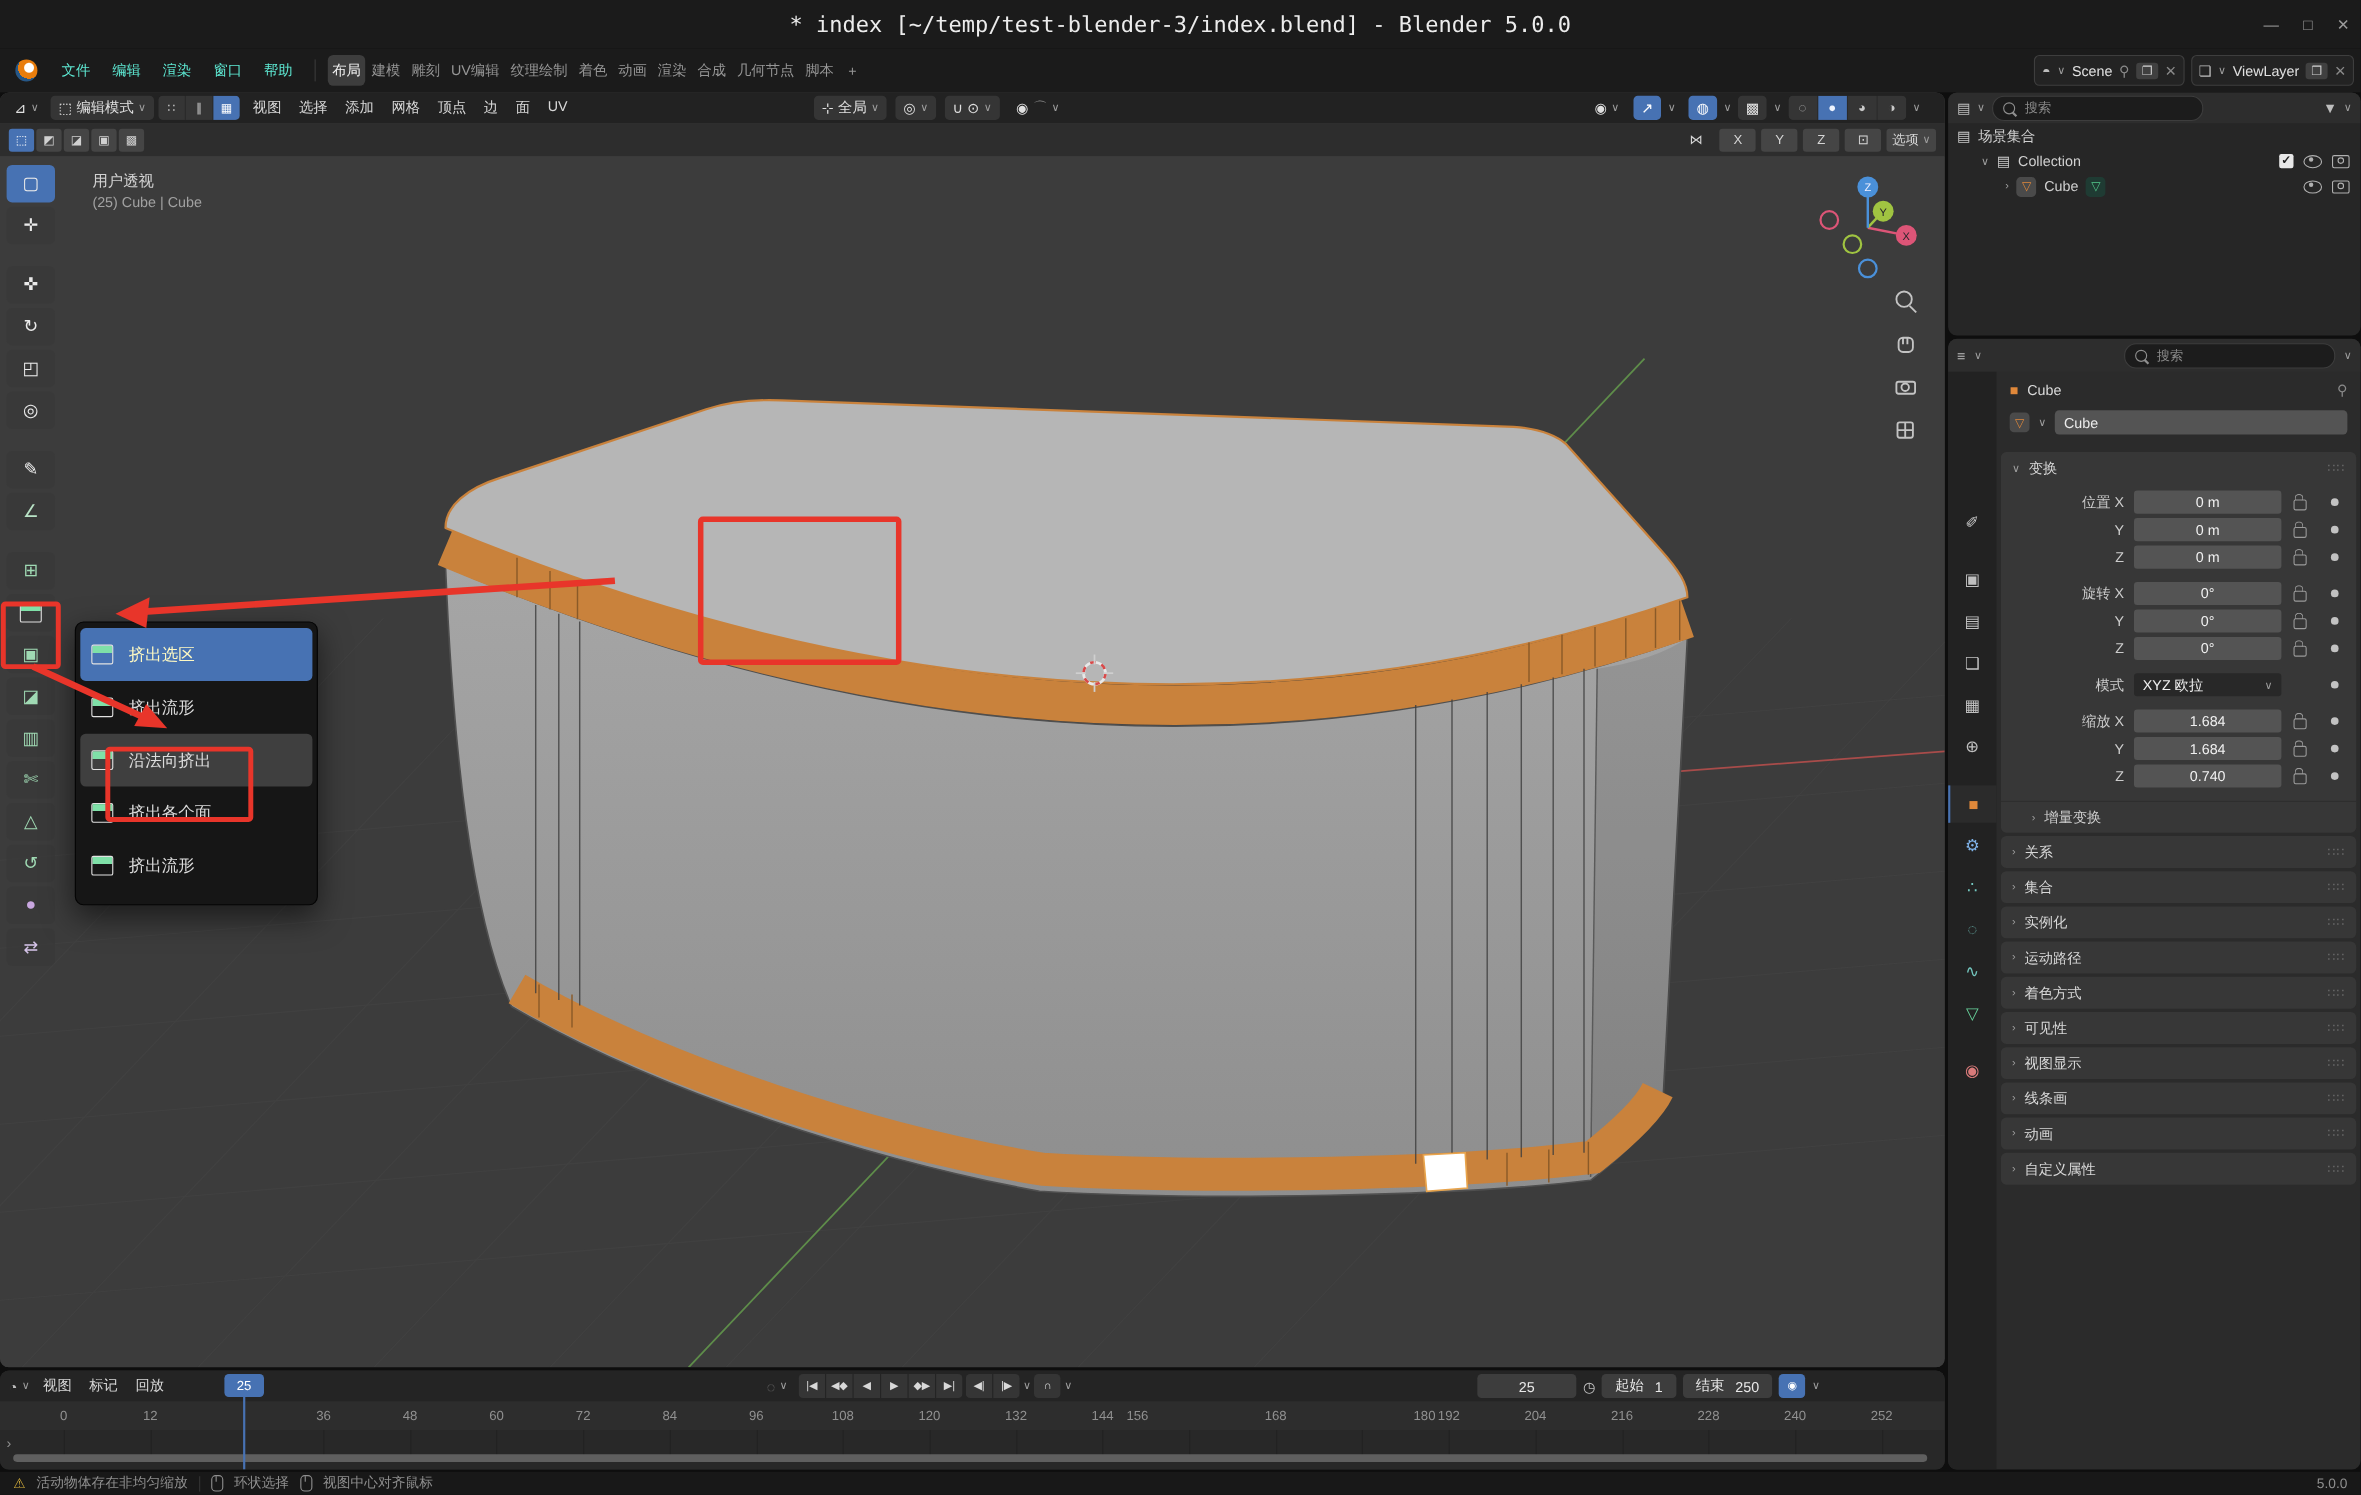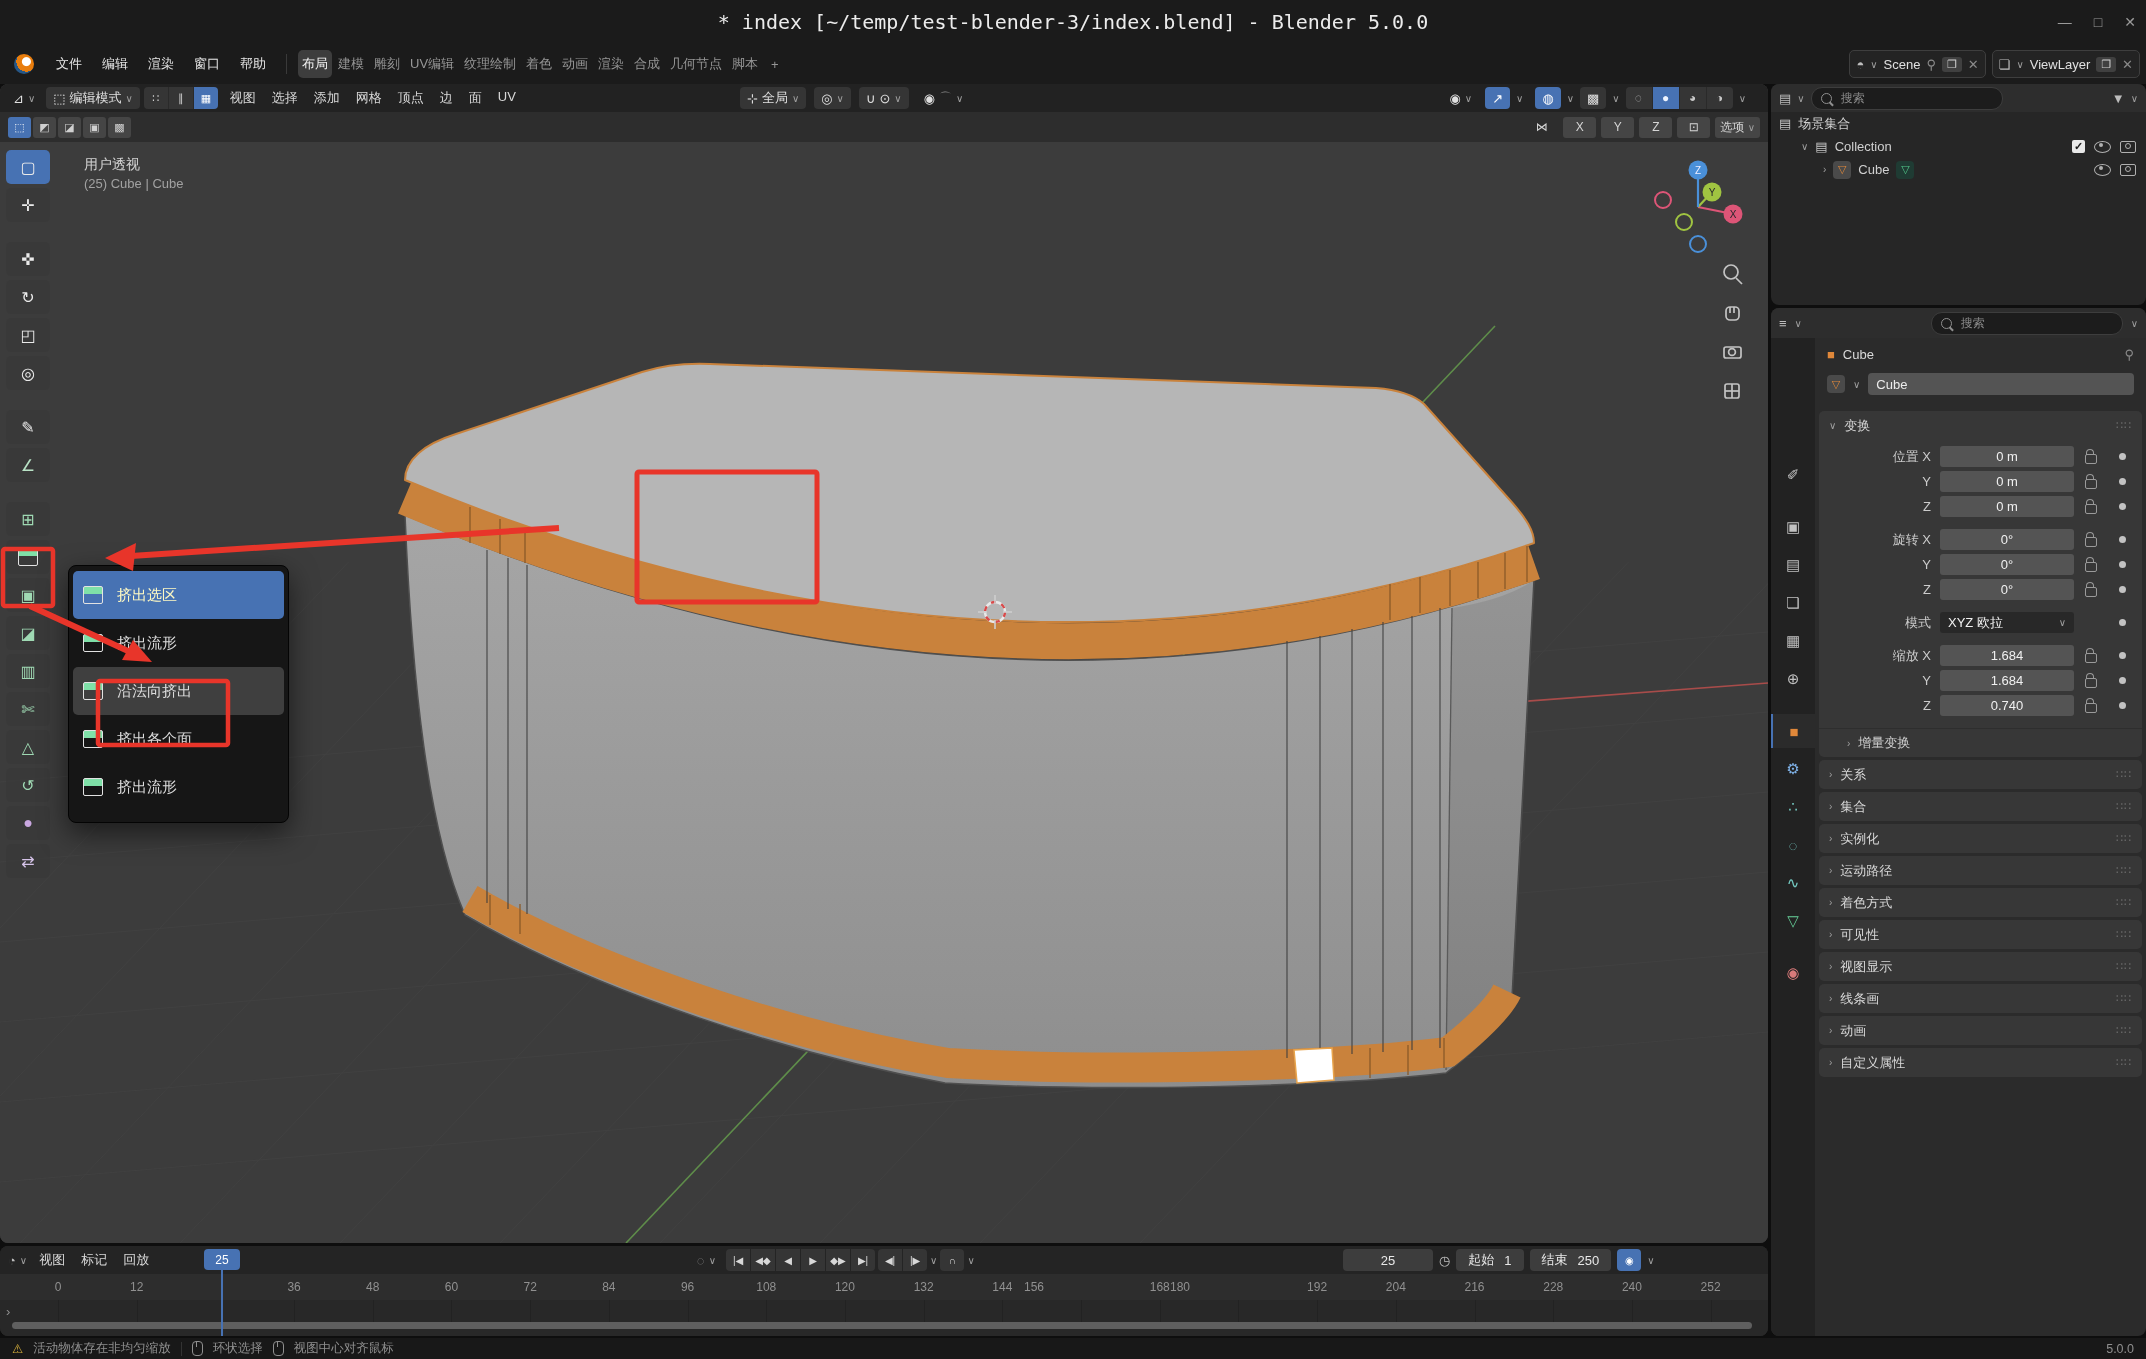--- a/index.html
+++ b/index.html
@@ -6,21 +6,21 @@
     font-family:"Liberation Sans",sans-serif;-webkit-font-smoothing:antialiased;}
   #app{position:absolute;inset:0;width:2146px;height:1359px;background:#0e0e0e;color:#c8c8c8;font-size:13px;}
   
   #titlebar{position:absolute;left:0;top:0;width:2146px;height:44px;background:#1b1b1b;display:flex;align-items:center;justify-content:center;}
   #title-text{font-family:"DejaVu Sans Mono",monospace;font-size:20px;color:#ececec;}
   #win-controls{position:absolute;right:10px;top:0;height:44px;display:flex;align-items:center;gap:22px;color:#9a9a9a;font-size:14px;}
   #win-controls span{cursor:default}
   #menubar{position:absolute;left:0;top:44px;width:2146px;height:40px;background:#1b1b1b;display:flex;align-items:center;}
   #blender-logo{width:20px;height:20px;margin:0 12px 0 14px;border-radius:50%;
     background:radial-gradient(circle at 62% 38%, #ffffff 0 4px, #e87d0d 5px 10px, #265787 10px);}
-  .menu-item{padding:4px 10px;color:#e5e5e5;border-radius:4px;}
+  .menu-item{padding:4px 10px;color:#5eead4;border-radius:4px;}
   .mb-sep{width:1px;height:20px;background:#3a3a3a;margin:0 10px;}
   .ws-tab{padding:5px 4px;color:#969696;border-radius:5px;margin:0 1px;}
   .ws-tab.active{background:#3d3d3d;color:#f2f2f2;}
   .ws-add{color:#969696;padding:4px 8px;}
   #topbar-right{position:absolute;right:6px;top:44px;height:40px;display:flex;align-items:center;gap:6px;}
   .tb-widget{display:flex;align-items:center;background:#232323;border:1px solid #3e3e3e;border-radius:5px;height:26px;padding:0 6px;gap:6px;}
   .tb-widget .txt{color:#e0e0e0;}
   .mini-ic{color:#bdbdbd;font-size:13px;}
   .mini-btn{background:#404040;border-radius:3px;color:#cfcfcf;font-size:11px;padding:1px 5px;}
   .dim{color:#8a8a8a}
@@ -824,21 +824,21 @@
         <span class="tick-lb" style="left: 451.48px;">60</span>
         <span class="tick-lb" style="left: 530.176px;">72</span>
         <span class="tick-lb" style="left: 608.872px;">84</span>
         <span class="tick-lb" style="left: 687.568px;">96</span>
         <span class="tick-lb" style="left: 766.264px;">108</span>
         <span class="tick-lb" style="left: 844.96px;">120</span>
         <span class="tick-lb" style="left: 923.656px;">132</span>
         <span class="tick-lb" style="left: 1002.35px;">144</span>
         <span class="tick-lb" style="left: 1034px;">156</span>
         <span class="tick-lb" style="left: 1159.74px;">168</span>
-        <span class="tick-lb" style="left: 1180px;">180</span>
+        <span class="tick-lb" style="left: 1295px;">180</span>
         <span class="tick-lb" style="left: 1317.14px;">192</span>
         <span class="tick-lb" style="left: 1395.83px;">204</span>
         <span class="tick-lb" style="left: 1474.53px;">216</span>
         <span class="tick-lb" style="left: 1553.22px;">228</span>
         <span class="tick-lb" style="left: 1631.92px;">240</span>
         <span class="tick-lb" style="left: 1710.62px;">252</span>
       </div>
     <div id="tl-tracks">
         <span class="vline" style="left: 58px;"></span>
         <span class="vline" style="left: 136.696px;"></span>

